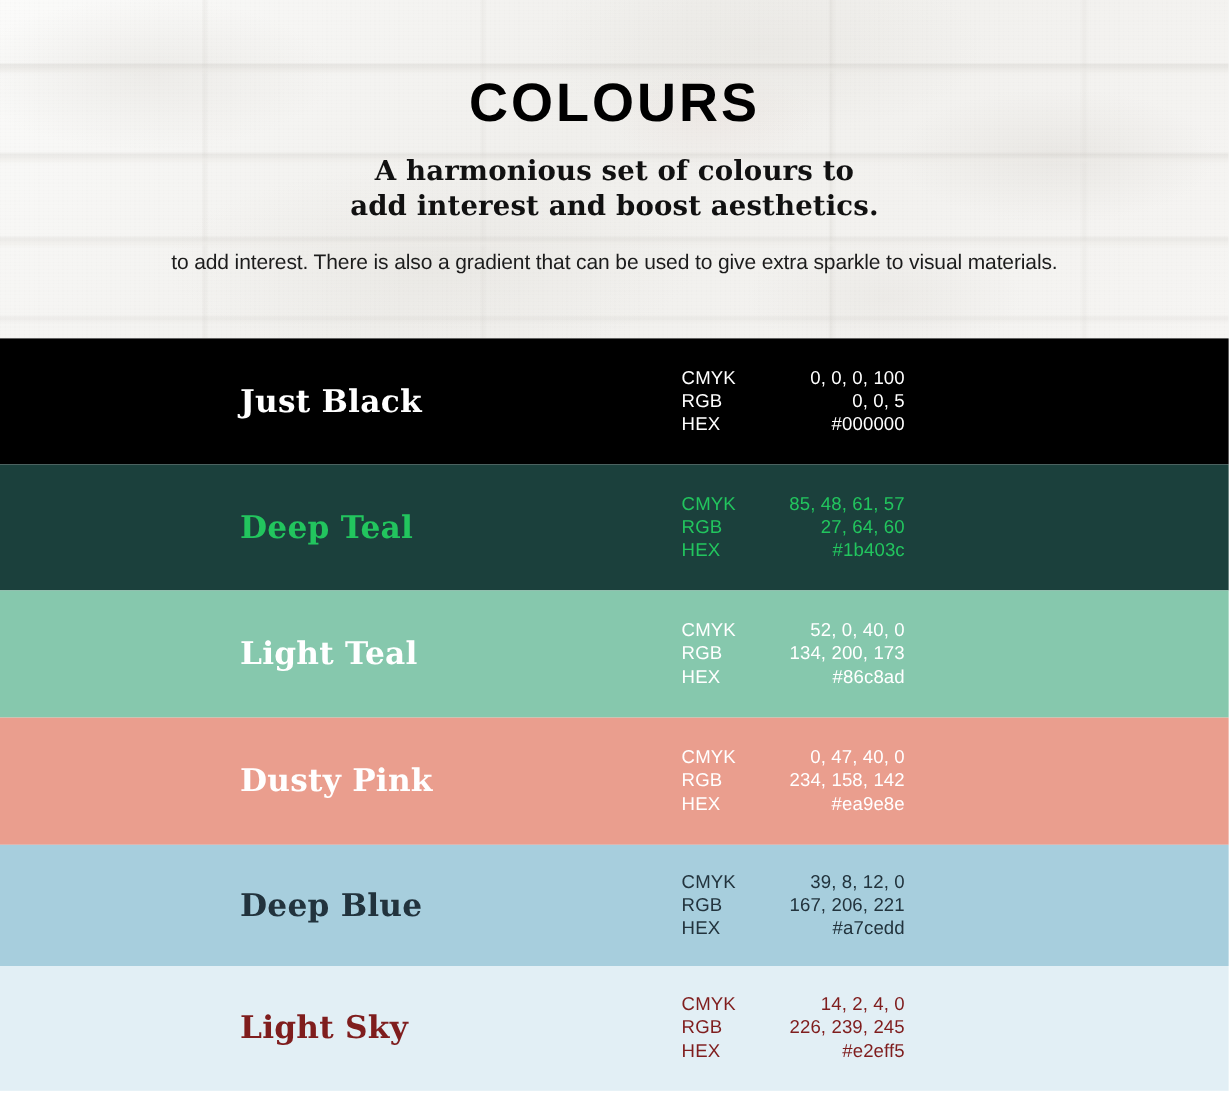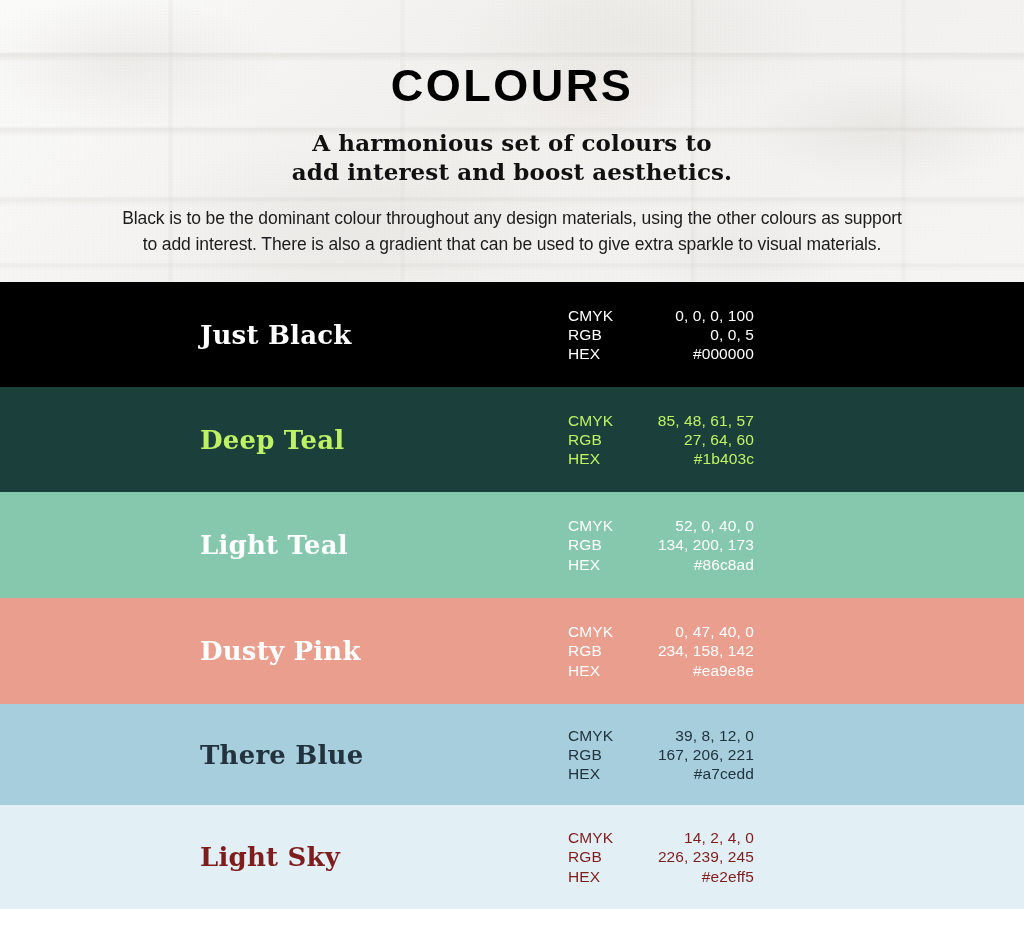--- a/index.html
+++ b/index.html
@@ -193,21 +193,20 @@
 
     <div class="header-content">
       <h1 class="main-title">COLOURS</h1>
 
       <div class="subtitle">
         <span class="subtitle-line">A harmonious set of colours to</span>
         <span class="subtitle-line">add interest and boost aesthetics.</span>
       </div>
 
       <div class="description">
-        <span class="desc-line">Black is to be the dominant colour throughout any design materials, using the other colours as support</span>
         <span class="desc-line">to add interest. There is also a gradient that can be used to give extra sparkle to visual materials.</span>
       </div>
     </div>
   </div>
 
   <div class="swatch-list" id="swatch-list">
       <div class="swatch-row" style="background: rgb(0, 0, 0); color: rgb(255, 255, 255); height: 105px;">
         <div class="swatch-name">Just Black</div>
         <div class="swatch-specs">
           <div class="spec-row">
@@ -217,21 +216,21 @@
           <div class="spec-row">
             <span class="spec-label">RGB</span>
             <span class="spec-value">0, 0, 5</span>
           </div>
           <div class="spec-row">
             <span class="spec-label">HEX</span>
             <span class="spec-value">#000000</span>
           </div>
         </div>
       </div>
-      <div class="swatch-row" style="background: rgb(27, 64, 60); color: #bef264; height: 105px;">
+      <div class="swatch-row" style="background: rgb(27, 64, 60); color: #22c55e; height: 105px;">
         <div class="swatch-name">Deep Teal</div>
         <div class="swatch-specs">
           <div class="spec-row">
             <span class="spec-label">CMYK</span>
             <span class="spec-value">85, 48, 61, 57</span>
           </div>
           <div class="spec-row">
             <span class="spec-label">RGB</span>
             <span class="spec-value">27, 64, 60</span>
           </div>
@@ -269,21 +268,21 @@
             <span class="spec-label">RGB</span>
             <span class="spec-value">234, 158, 142</span>
           </div>
           <div class="spec-row">
             <span class="spec-label">HEX</span>
             <span class="spec-value">#ea9e8e</span>
           </div>
         </div>
       </div>
       <div class="swatch-row" style="background: rgb(167, 206, 221); color: rgb(34, 51, 61); height: 101px;">
-        <div class="swatch-name">There Blue</div>
+        <div class="swatch-name">Deep Blue</div>
         <div class="swatch-specs">
           <div class="spec-row">
             <span class="spec-label">CMYK</span>
             <span class="spec-value">39, 8, 12, 0</span>
           </div>
           <div class="spec-row">
             <span class="spec-label">RGB</span>
             <span class="spec-value">167, 206, 221</span>
           </div>
           <div class="spec-row">

